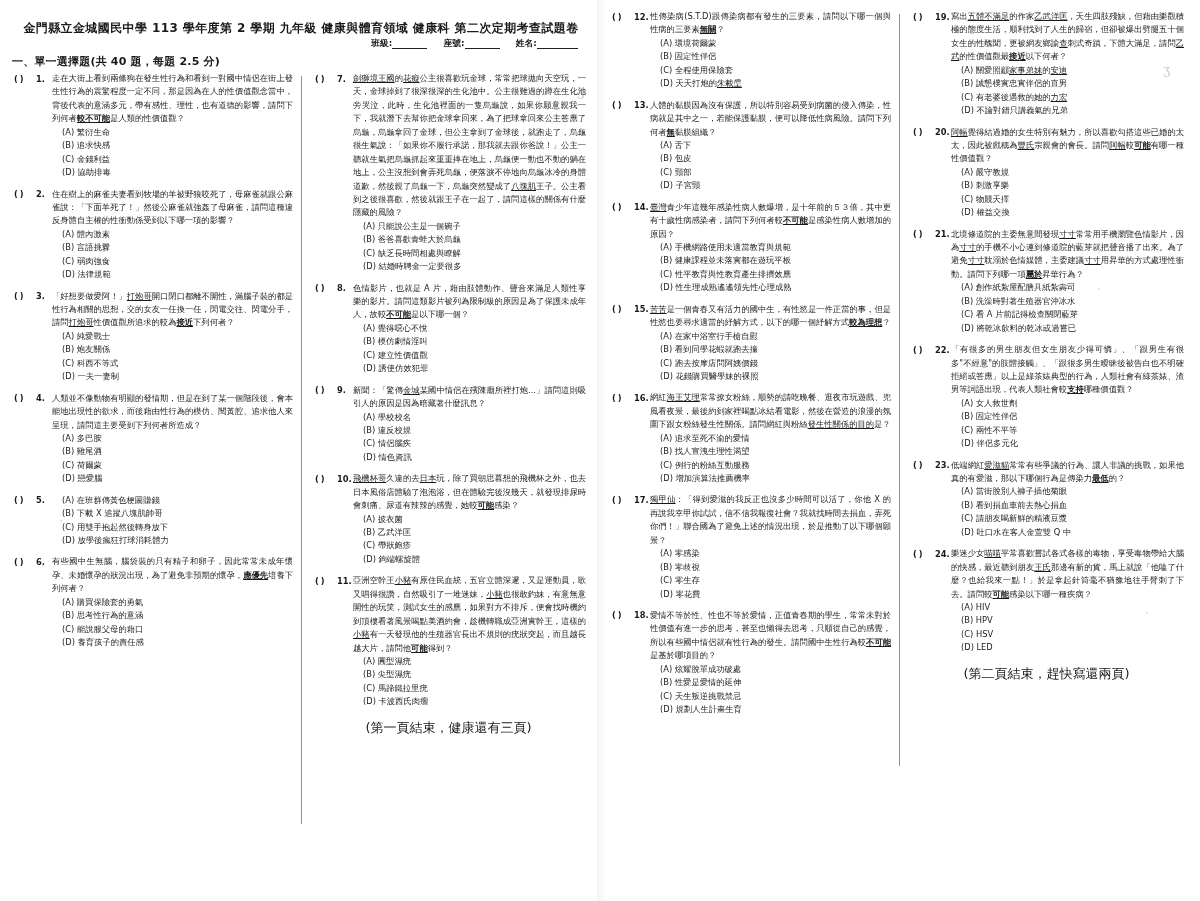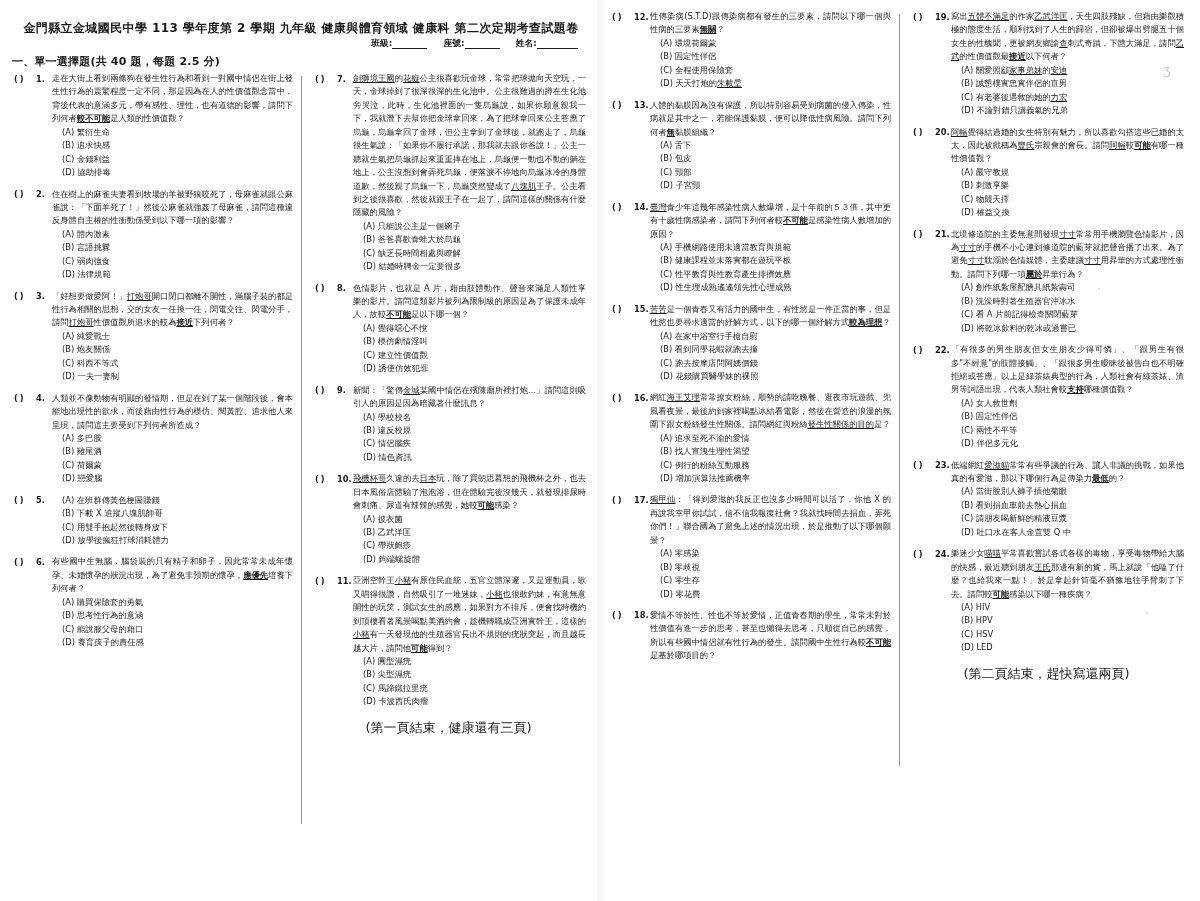--- a/index.html
+++ b/index.html
@@ -344,20 +344,26 @@
                   <li>(C) 零生存</li>
                   <li>(D) 零花費</li>
                 </ul>
               </div>
             </div>
             <div class="q">
               <span class="bracket">(    )</span>
               <span class="num">18.</span>
               <div class="qbody">
                 <p class="stem">愛情不等於性、性也不等於愛情，正值青春期的學生，常常未對於性價值有進一步的思考，甚至也懶得去思考，只順從自己的感覺，所以有些國中情侶就有性行為的發生。請問國中生性行為較<b class="ul">不可能</b>是基於哪項目的？</p>
+                <ul class="opts">
+                  <li>(A) 炫耀脫單成功破處</li>
+                  <li>(B) 性愛是愛情的延伸</li>
+                  <li>(C) 天生叛逆挑戰禁忌</li>
+                  <li>(D) 規劃人生計畫生育</li>
+                </ul>
               </div>
             </div>
           </div>
         <div class="col second" id="c4">
             <div class="q">
               <span class="bracket">(    )</span>
               <span class="num">19.</span>
               <div class="qbody">
                 <p class="stem">寫出<u>五體不滿足</u>的作家<u>乙武洋匡</u>，天生四肢殘缺，但藉由樂觀積極的態度生活，順利找到了人生的歸宿，但卻被爆出劈腿五十個女生的性醜聞，更被網友鄉諭<u>查</u>刺式奇蹟，下體大滿足，請問<u>乙武</u>的性價值觀最<b class="ul">接近</b>以下何者？</p>
                 <ul class="opts">

